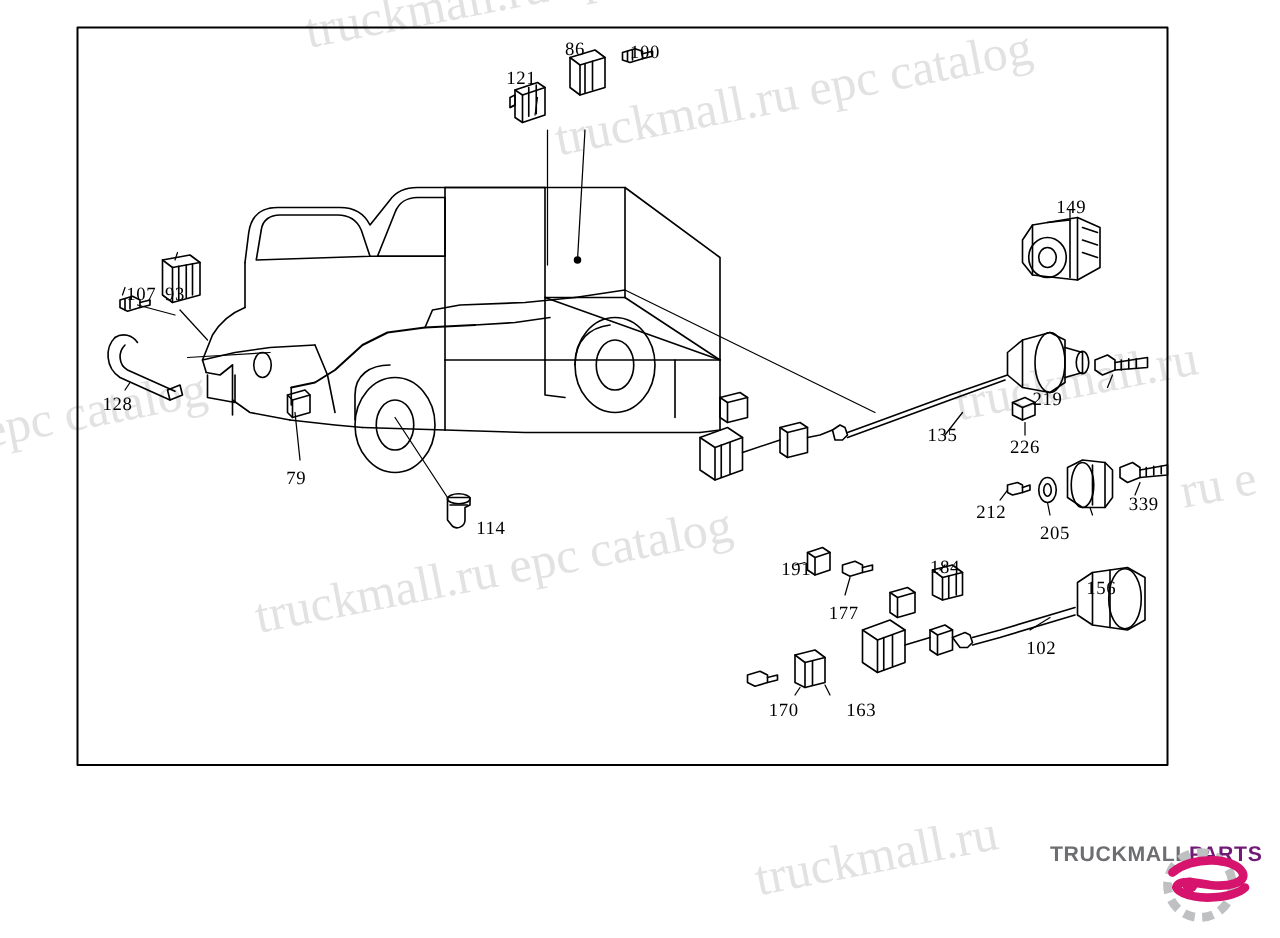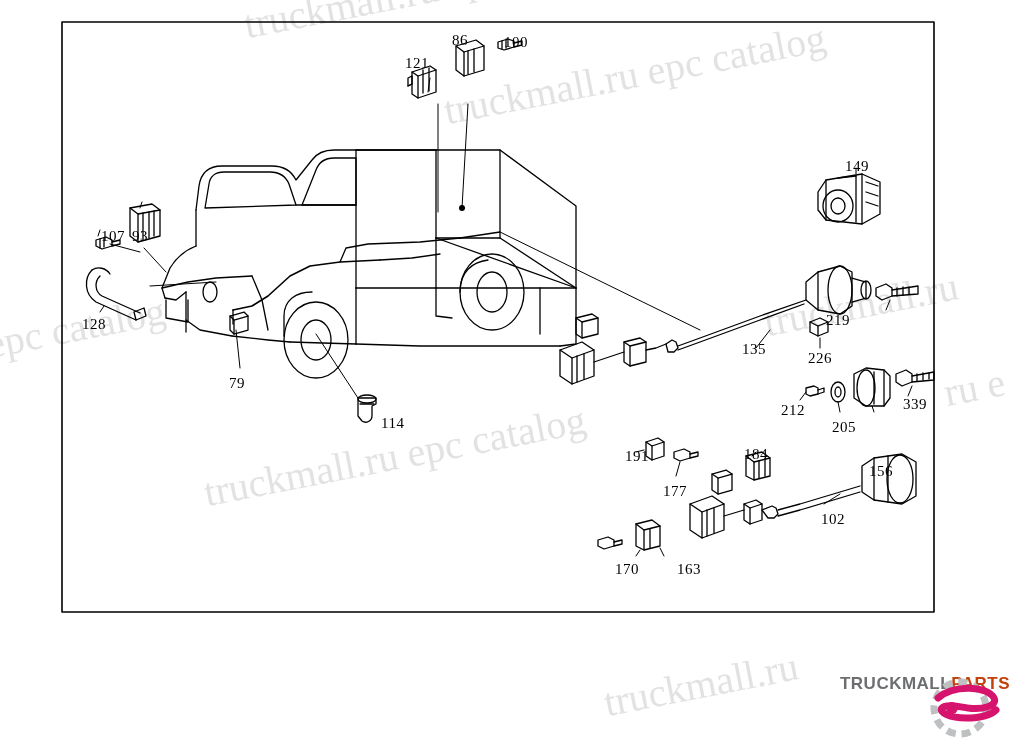--- a/index.html
+++ b/index.html
@@ -59,21 +59,21 @@
     position: absolute;
     right: 14px;
     bottom: 56px;
     font-family: "Liberation Sans", sans-serif;
     font-size: 17px;
     font-weight: bold;
     letter-spacing: 0.5px;
     white-space: nowrap;
   }
   .logo-text .tm { color: #6d6e71; }
-  .logo-text .parts { color: #c2410c; }
+  .logo-text .parts { color: #701a75; }
 </style>
 </head>
 <body>
 
 <div id="stage">
 
   <div class="layer" id="wm-layer">
       <div class="wm" style="left: 240px; top: 2px; font-size: 40px; transform: rotate(-11deg); transform-origin: 0px 0px;">truckmall.ru epc catalog</div>
       <div class="wm" style="left: 440px; top: 88px; font-size: 40px; transform: rotate(-11deg); transform-origin: 0px 0px;">truckmall.ru epc catalog</div>
       <div class="wm" style="left: -60px; top: 330px; font-size: 40px; transform: rotate(-11deg); transform-origin: 0px 0px;">ru epc catalog</div>

